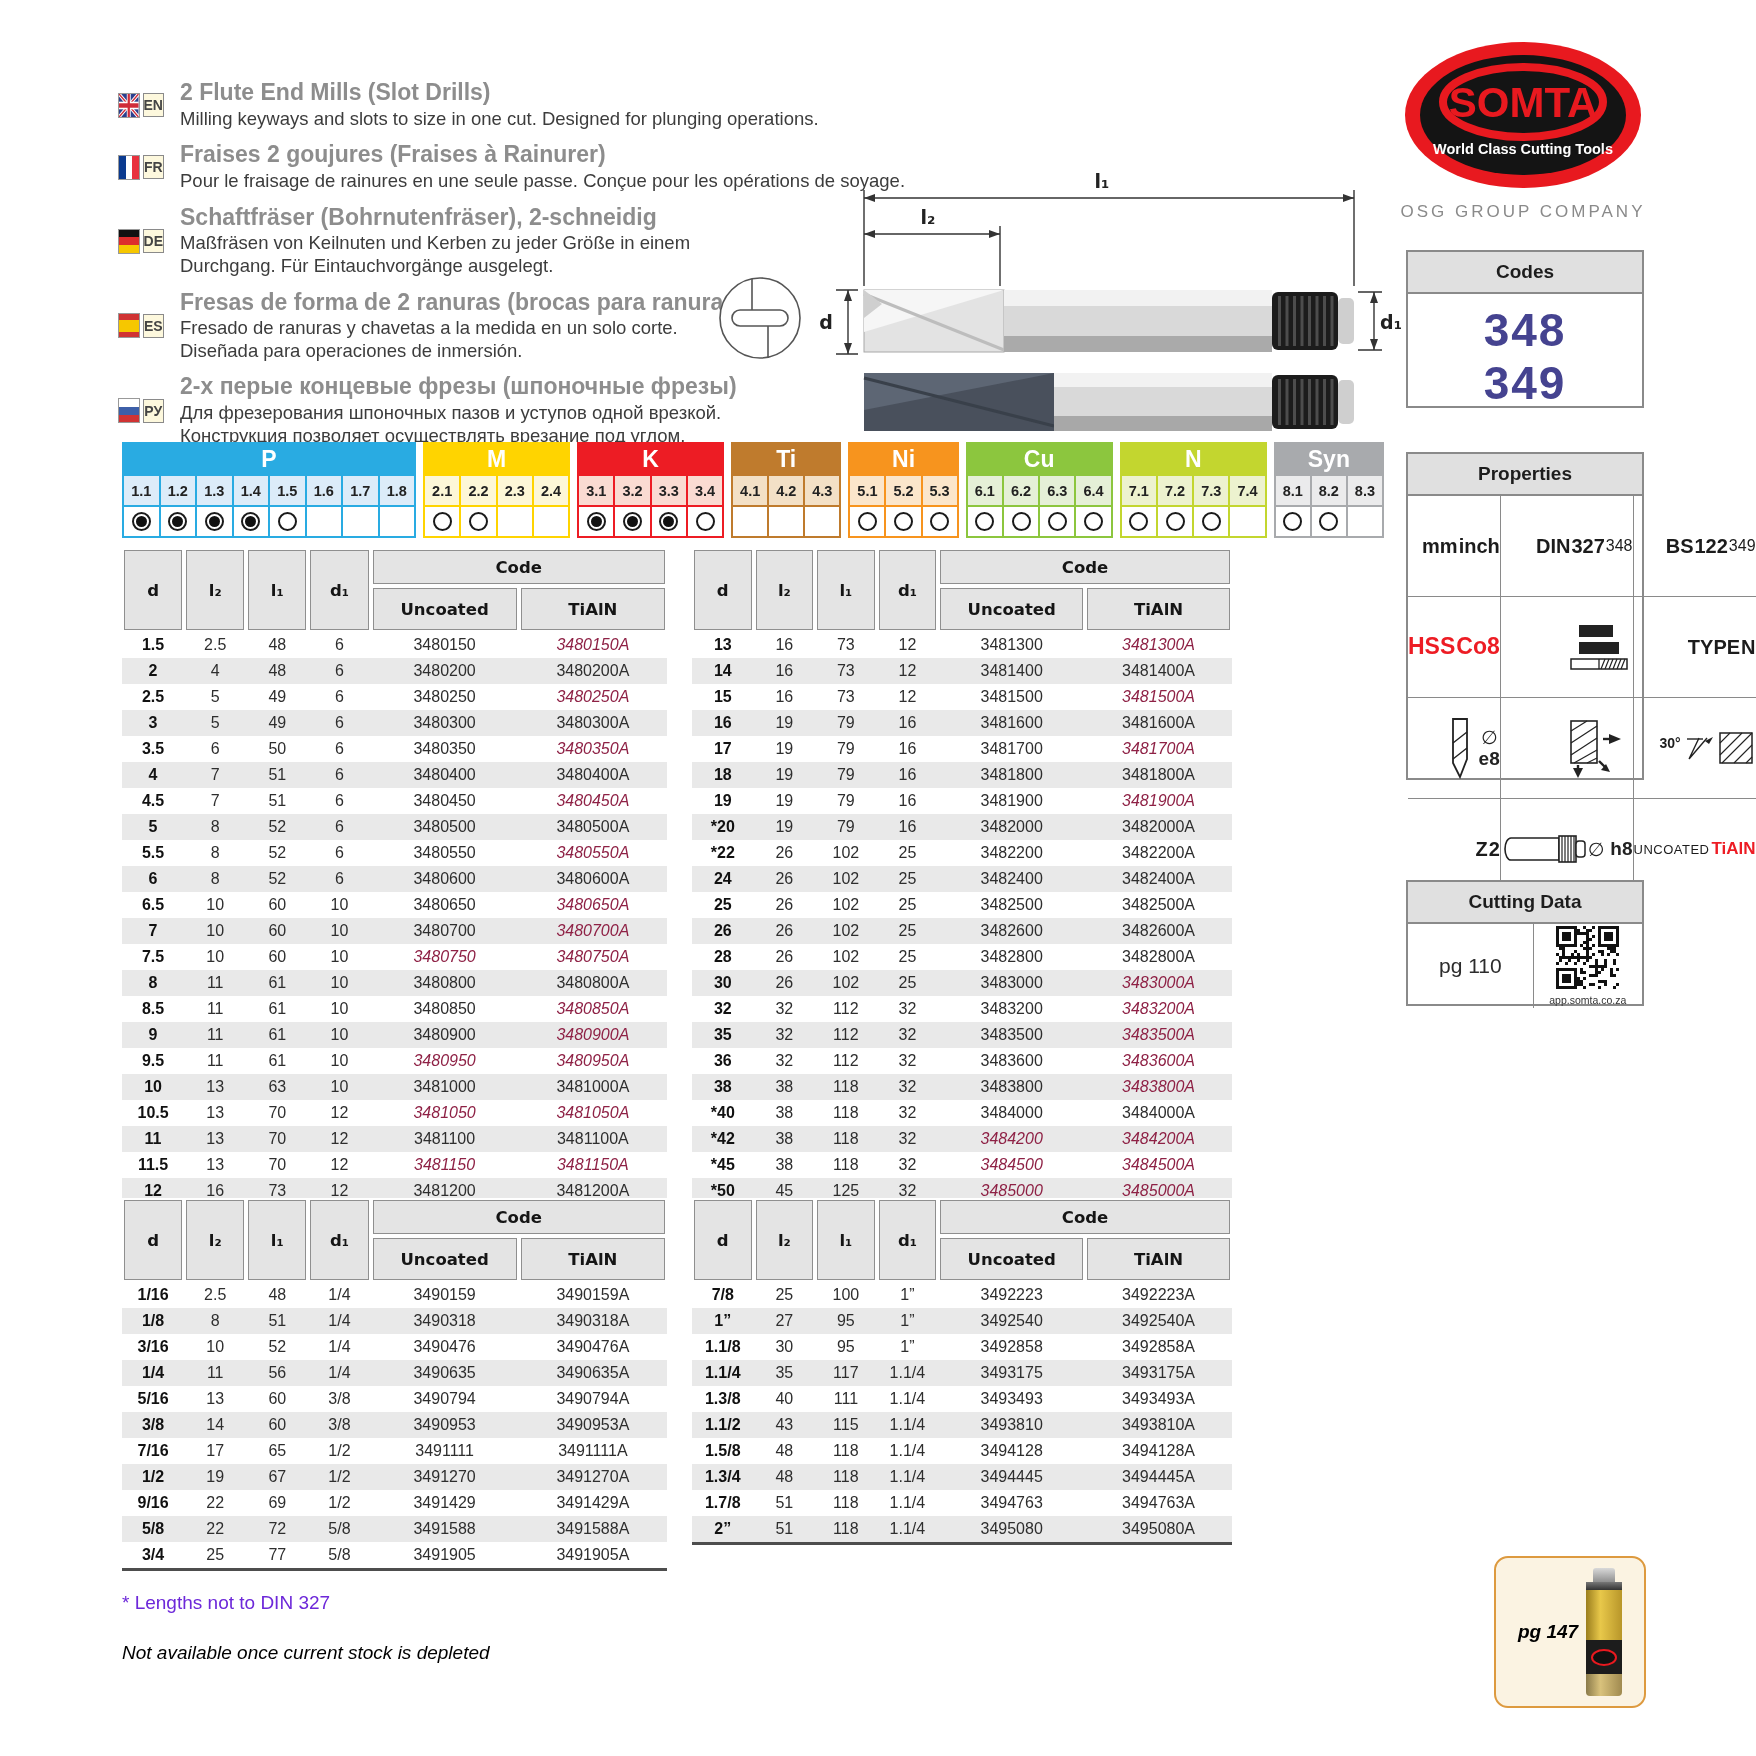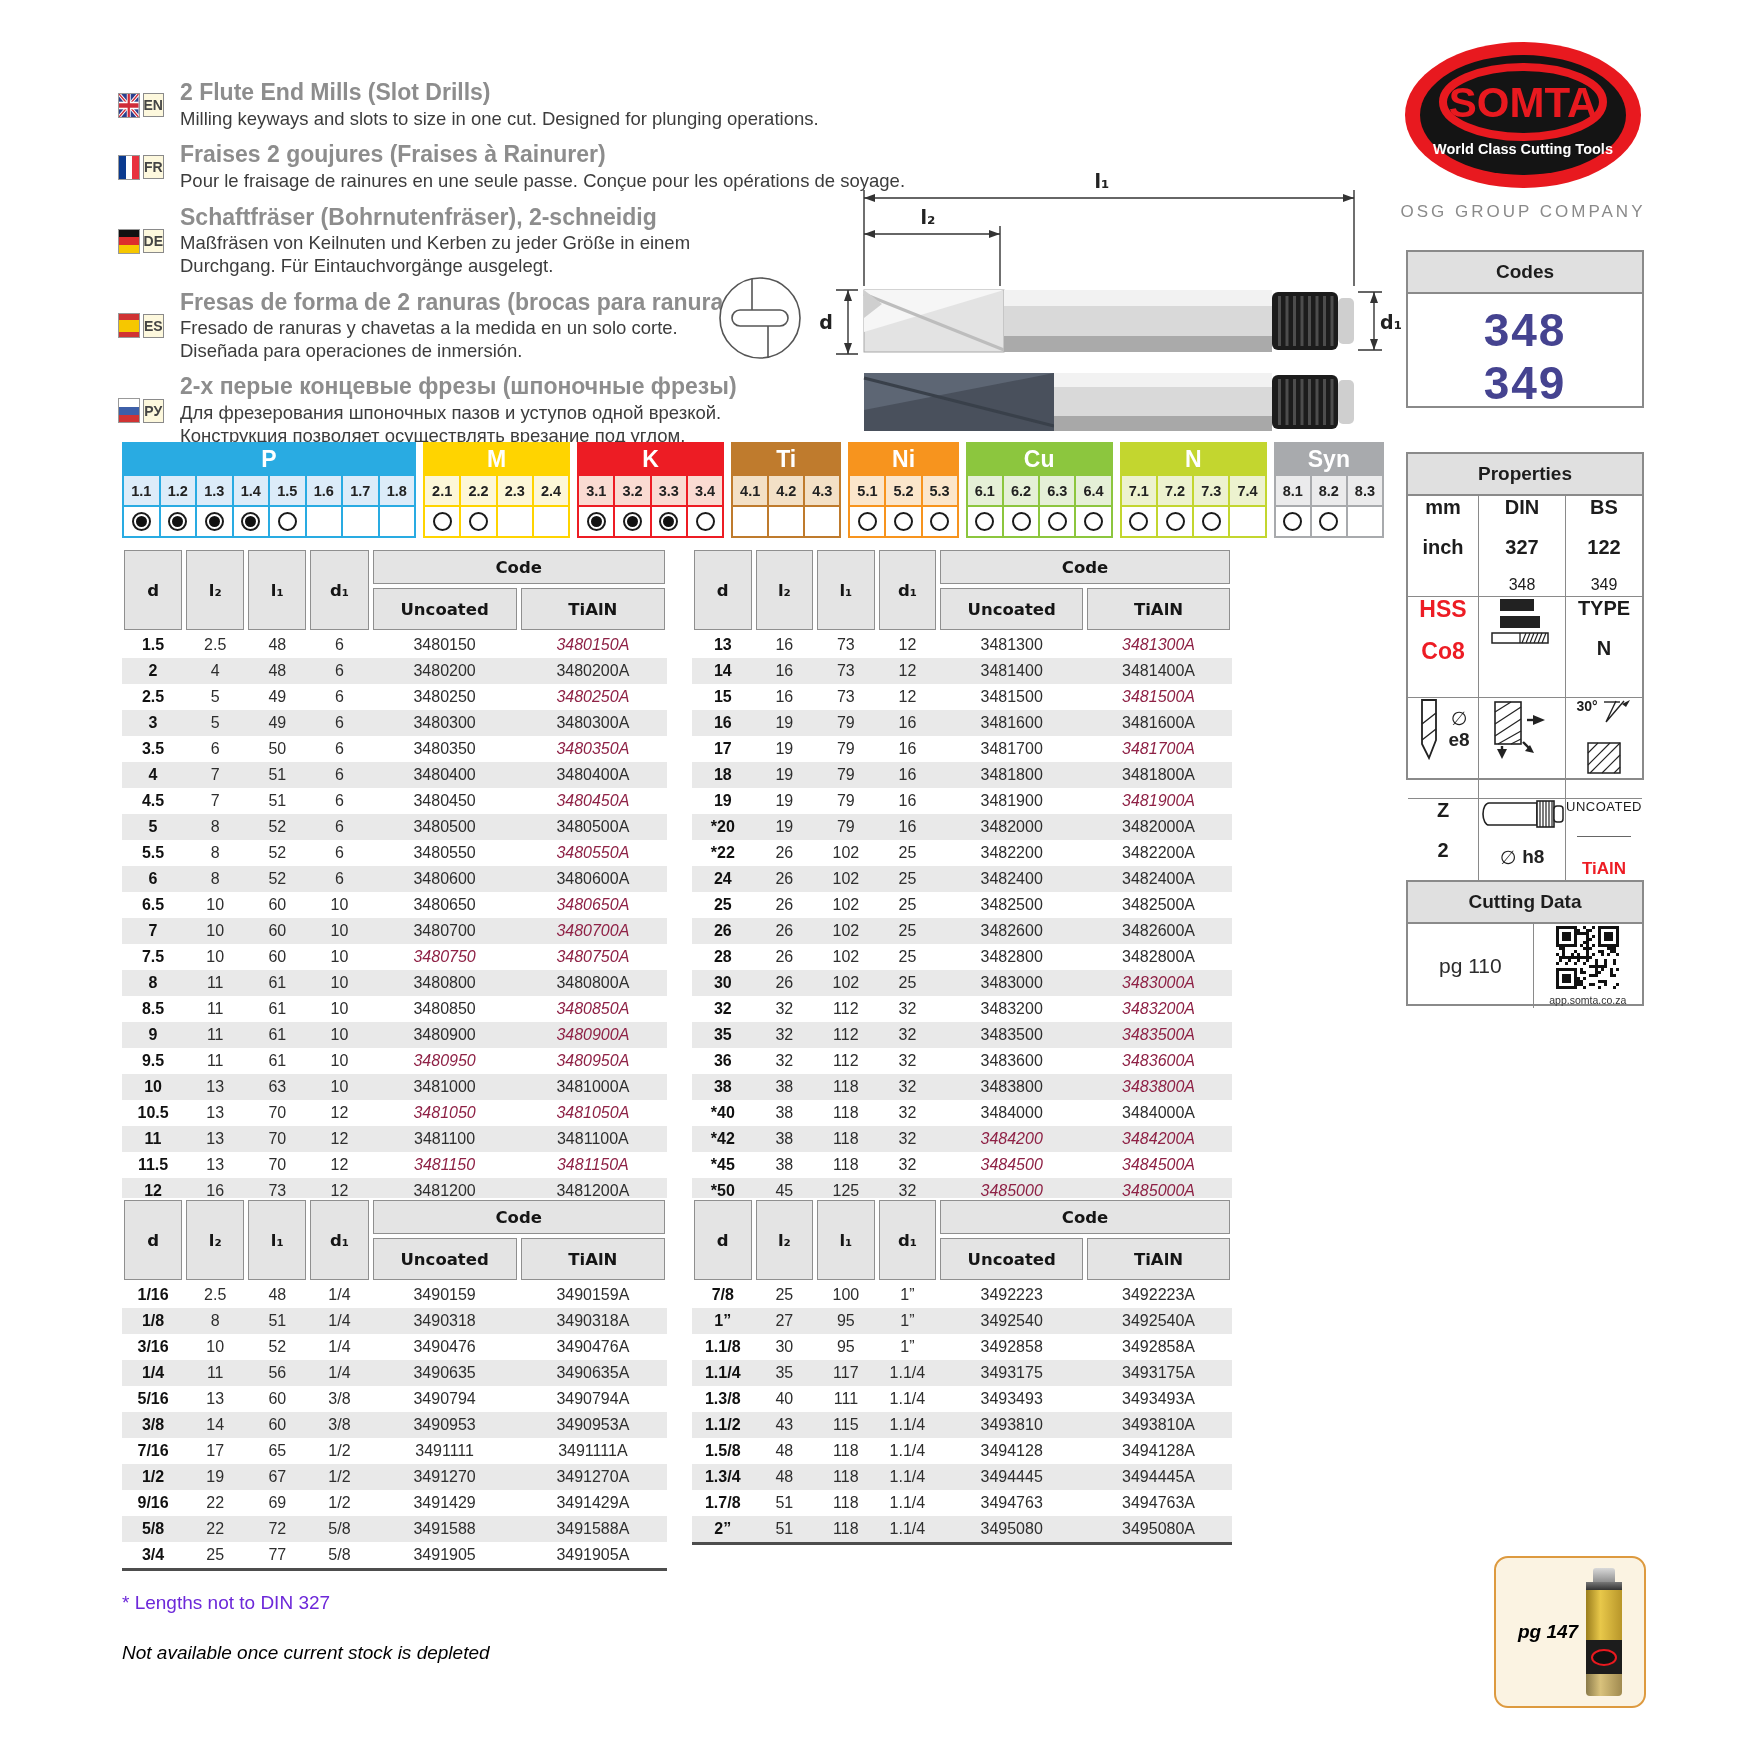--- a/index.html
+++ b/index.html
@@ -28,21 +28,21 @@
   .sbox{position:absolute;left:1406px;width:238px;border:2px solid #8a8a8a;background:#fff;box-sizing:border-box;}
   .sbox-head{background:#e0e0e0;border-bottom:2px solid #8a8a8a;font-size:19px;font-weight:bold;
              text-align:center;height:40px;line-height:40px;color:#1d1d1d;}
   #codes-box{top:250px;height:158px;}
   .code-big{font-size:46px;font-weight:bold;color:#454390;text-align:center;line-height:1.15;letter-spacing:2px;}
   #codes-vals{padding-top:10px;}
 
   #props-box{top:428px;height:328px;margin-top:24px;}
   .pgrid{display:grid;grid-template-columns:1fr 1fr 1fr;}
   .pcell{height:100px;border-right:1px solid #8a8a8a;border-bottom:1px solid #8a8a8a;
-         display:flex;flex-direction:column;align-items:center;justify-content:flex-start;text-align:center;gap:17px;}
+         display:flex;align-items:center;justify-content:flex-end;text-align:center;gap:1px;}
   .pcell:nth-child(3n){border-right:none;}
   .pcell.last{border-bottom:none;}
   .p-big{font-size:20px;font-weight:bold;color:#1c1c1c;line-height:1.15;}
   .p-sub{font-size:16px;color:#1c1c1c;}
   .p-red{color:#ed1c24;font-size:23px;font-weight:bold;line-height:1.1;}
   .p-unc{font-size:13px;color:#1c1c1c;letter-spacing:.5px;}
   .p-div{width:70%;border-top:1px solid #666;margin:5px 0;}
   .p-tialn{font-size:17px;font-weight:bold;color:#ed1c24;}
   .tolrow{display:flex;align-items:center;gap:6px;}
   .sym{font-family:"DejaVu Sans",sans-serif;font-size:19px;}

